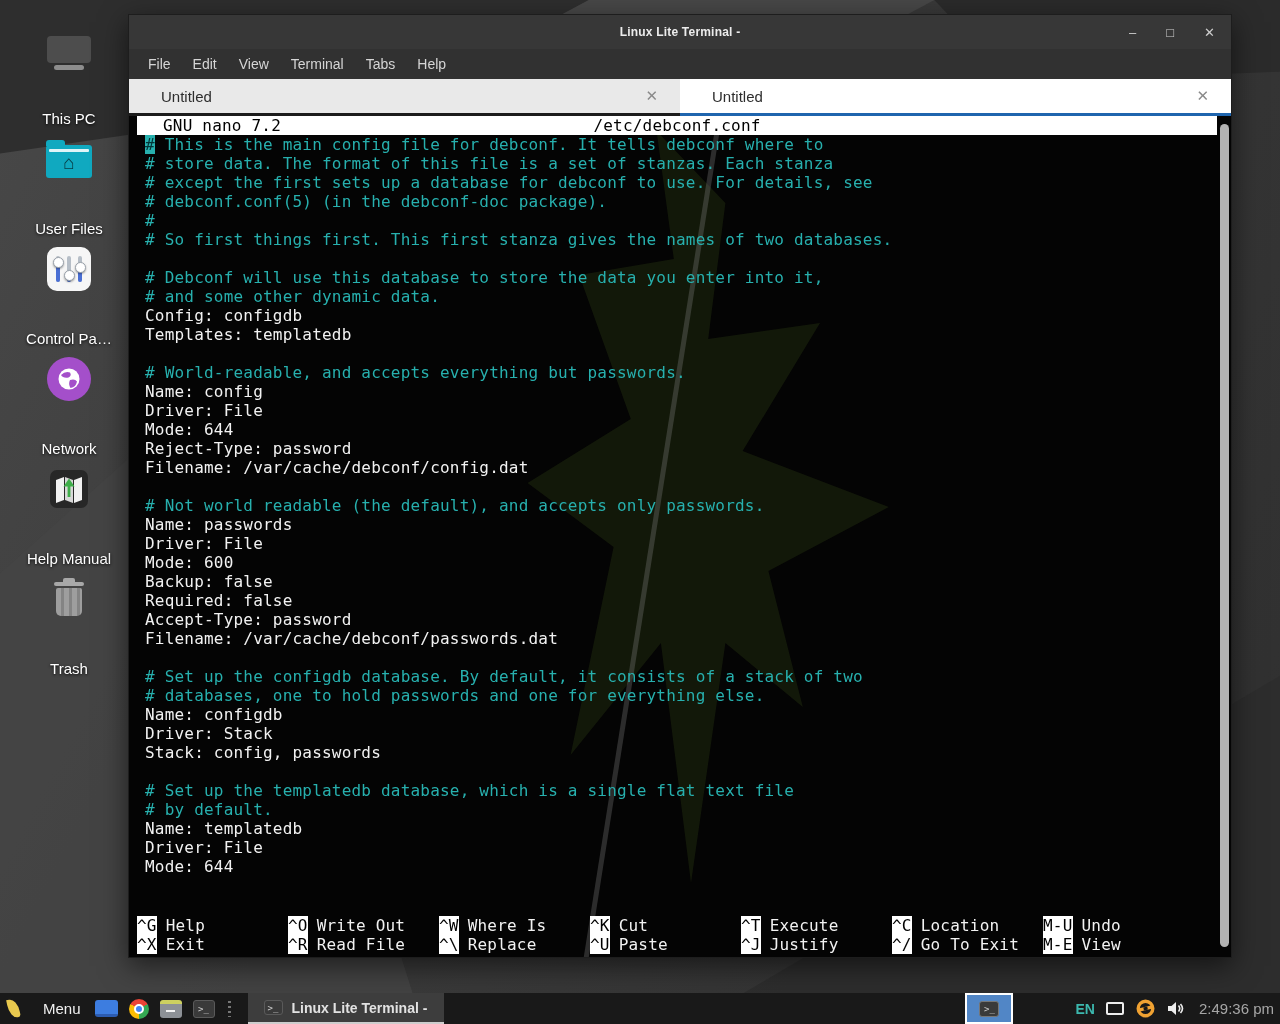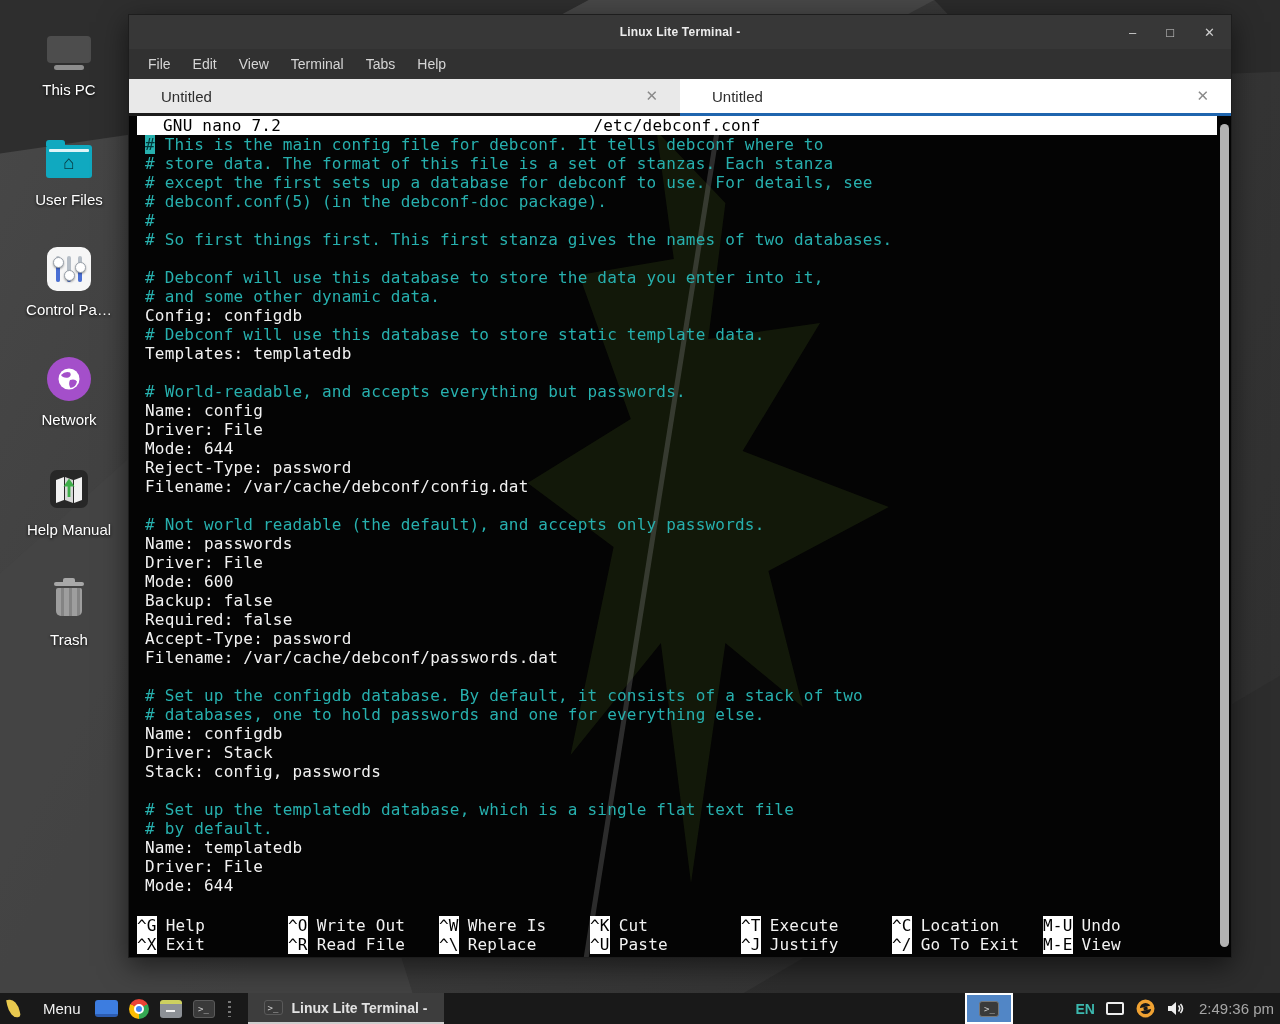--- a/index.html
+++ b/index.html
@@ -11,21 +11,21 @@
     background:linear-gradient(118deg,#484848 0%,#3c3c3c 38%,#343434 72%,#2f2f2f 100%); }
   .wp { position:absolute; inset:0; }
   .wp1 { background:#2e2e2e; clip-path:polygon(0 0,46% 0,33% 9%,0 15%); }
   .wp2 { background:#474747; clip-path:polygon(46% 0,73% 0,61% 8%,37% 6%); }
   .wp3 { background:#2b2b2b; clip-path:polygon(73% 0,100% 0,100% 7%,79% 8%); }
   .wp4 { background:#454545; clip-path:polygon(0 100%,0 56%,17% 37%,33% 100%); opacity:.8; }
   .wp5 { background:#2d2d2d; clip-path:polygon(54% 100%,100% 66%,100% 100%); opacity:.85; }
 
   
   .desktop-icon { position:absolute; left:8px; width:122px; z-index:1;
-    display:flex; flex-direction:column; align-items:center; cursor:default; }
+    display:flex; flex-direction:column; align-items:center; cursor:default;gap:29px; }
   .di-label { margin-top:9px; color:#fff; font-size:15px; text-shadow:0 1px 3px rgba(0,0,0,.9); white-space:nowrap; }
   .di-art { height:46px; display:flex; align-items:center; justify-content:center; }
 
   .pc-monitor { width:44px; height:27px; background:#4d4d4d; border-radius:4px; position:relative; }
   .pc-monitor::after { content:""; position:absolute; left:7px; right:7px; bottom:-7px; height:5px;
     background:#8d8d8d; border-radius:3px; }
 
   .folder { width:46px; height:33px; background:#10a9c0; border-radius:3px; position:relative; margin-top:5px; }
   .folder::before { content:""; position:absolute; top:-5px; left:0; width:19px; height:6px;
     background:#10a9c0; border-radius:3px 3px 0 0; }
@@ -259,21 +259,20 @@
         <div class="tline comment"><span class="cursor">#</span> This is the main config file for debconf. It tells debconf where to</div>
         <div class="tline comment"># store data. The format of this file is a set of stanzas. Each stanza</div>
         <div class="tline comment"># except the first sets up a database for debconf to use. For details, see</div>
         <div class="tline comment"># debconf.conf(5) (in the debconf-doc package).</div>
         <div class="tline comment">#</div>
         <div class="tline comment"># So first things first. This first stanza gives the names of two databases.</div>
         <div class="tline plain">&nbsp;</div>
         <div class="tline comment"># Debconf will use this database to store the data you enter into it,</div>
         <div class="tline comment"># and some other dynamic data.</div>
         <div class="tline plain">Config: configdb</div>
-        <div class="tline comment"># Debconf will use this database to store static template data.</div>
         <div class="tline plain">Templates: templatedb</div>
         <div class="tline plain">&nbsp;</div>
         <div class="tline comment"># World-readable, and accepts everything but passwords.</div>
         <div class="tline plain">Name: config</div>
         <div class="tline plain">Driver: File</div>
         <div class="tline plain">Mode: 644</div>
         <div class="tline plain">Reject-Type: password</div>
         <div class="tline plain">Filename: /var/cache/debconf/config.dat</div>
         <div class="tline plain">&nbsp;</div>
         <div class="tline comment"># Not world readable (the default), and accepts only passwords.</div>

